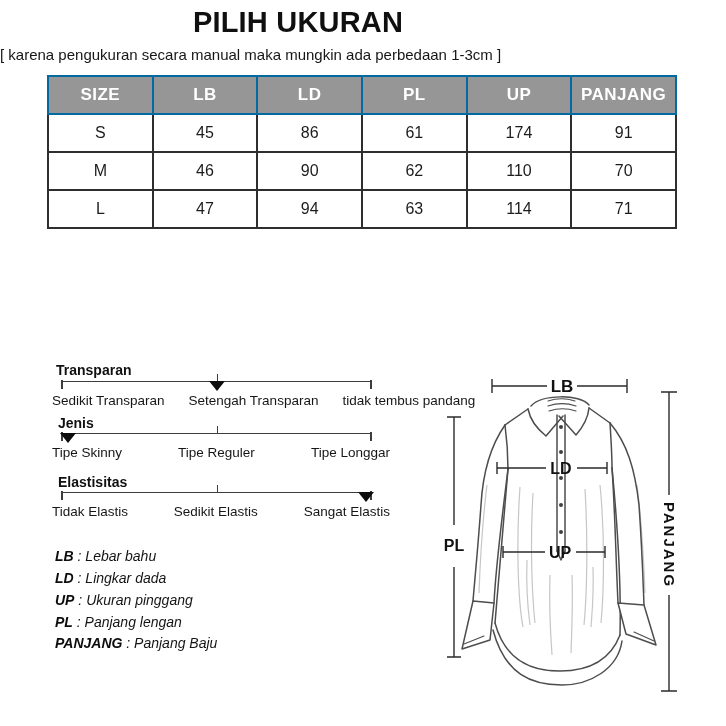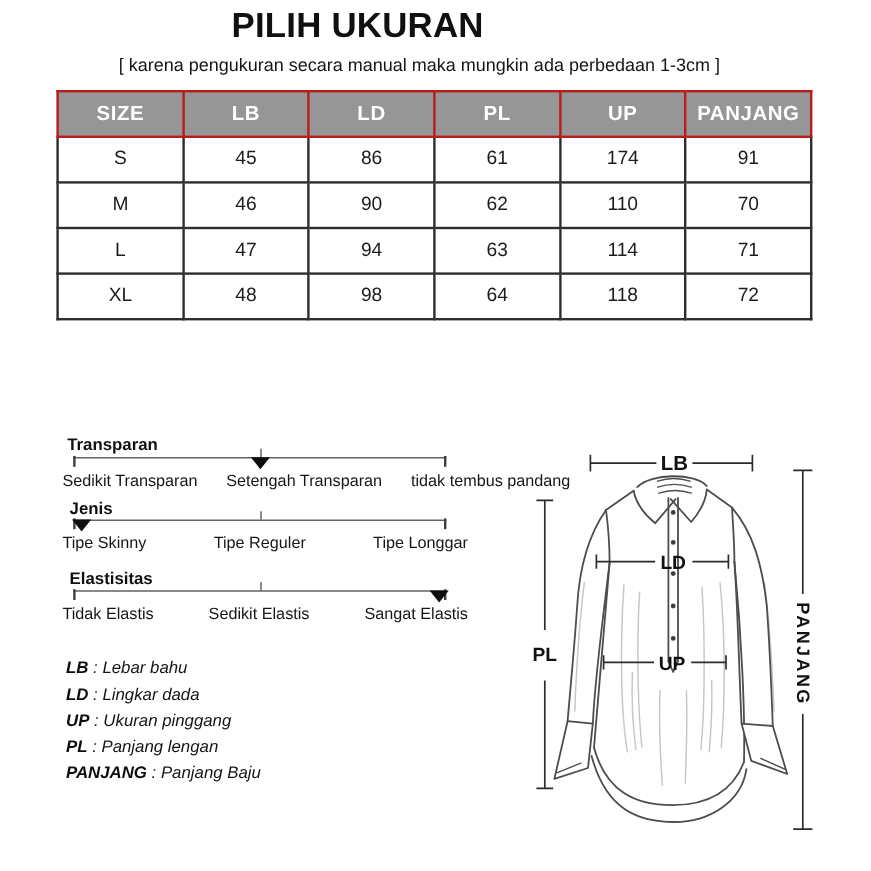--- a/index.html
+++ b/index.html
@@ -5,30 +5,30 @@
   html,body { margin:0; padding:0; }
   body {
     width:726px; height:726px; background:#ffffff; position:relative;
     font-family:"Liberation Sans", sans-serif; color:#111; overflow:hidden;
   }
   .page-title {
     position:absolute; top:6px; left:0; width:596px; text-align:center;
     font-size:29px; font-weight:bold; color:#101010; letter-spacing:0.2px;
   }
   .page-subtitle {
-    position:absolute; top:46px; left:0; width:600px; text-align:right;
+    position:absolute; top:46px; left:0; width:600px; text-align:left;
     font-size:15px; color:#161616;
   }
   table.size-table {
     position:absolute; left:47px; top:75px; width:630px;
     border-collapse:collapse; table-layout:fixed;
   }
   .size-table th {
     background:#969696; color:#fff; font-size:17px; font-weight:bold;
-    height:34px; border:2px solid #b91c1c; letter-spacing:0.5px;
+    height:34px; border:2px solid #0369a1; letter-spacing:0.5px;
     text-align:center;
   }
   .size-table td {
     height:34px; border:2px solid #2e2e2e; text-align:center;
     font-size:16px; color:#1c1c1c; background:#fff;
   }
   .scale-title { position:absolute; font-size:14px; font-weight:bold; color:#101010; }
   .scale-line { position:absolute; width:311px; height:0; border-top:1.6px solid #3d3d3d; }
   .tick { position:absolute; background:#3d3d3d; }
   .tick-left  { left:0;   top:-2px; width:1.6px; height:9px; }
@@ -84,28 +84,20 @@
       <td>110</td>
       <td>70</td>
     </tr>
     <tr>
       <td>L</td>
       <td>47</td>
       <td>94</td>
       <td>63</td>
       <td>114</td>
       <td>71</td>
-    </tr>
-    <tr>
-      <td>XL</td>
-      <td>48</td>
-      <td>98</td>
-      <td>64</td>
-      <td>118</td>
-      <td>72</td>
     </tr>
   </tbody>
 </table>
 
 <div class="scale-title" style="left:56px; top:362px">Transparan</div>
 <div class="scale-line" style="left:61px; top:381px">
   <span class="tick tick-left"></span>
   <span class="tick tick-mid"></span>
   <span class="tick tick-right"></span>
   <span class="marker pos-center"></span>

